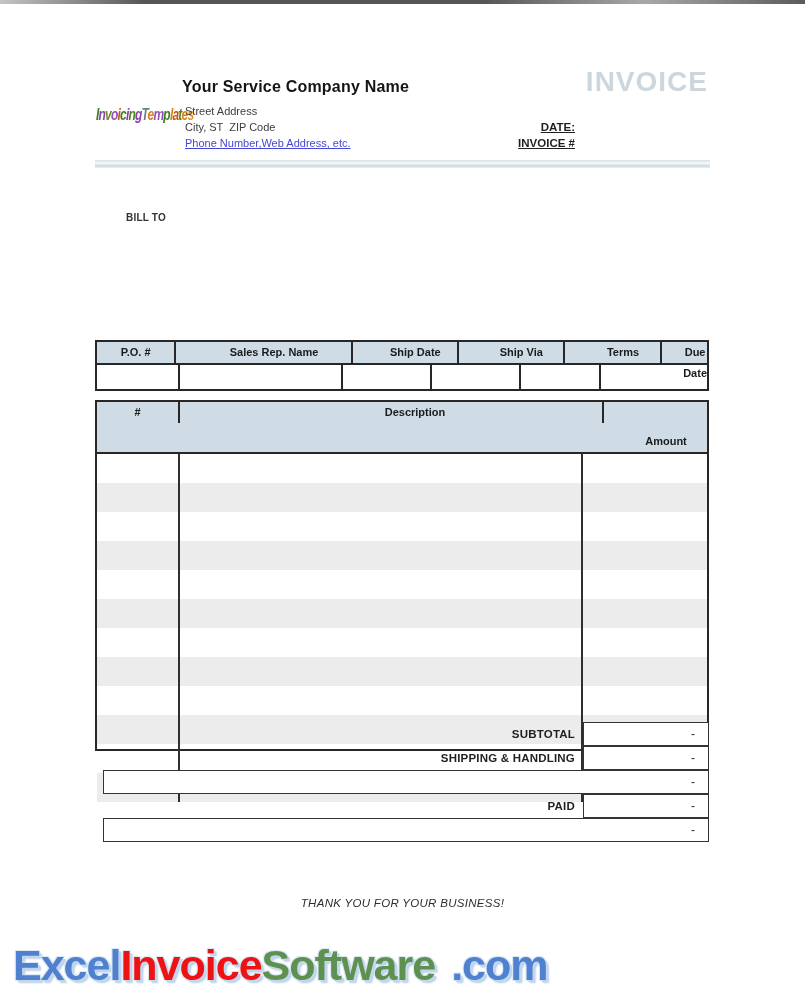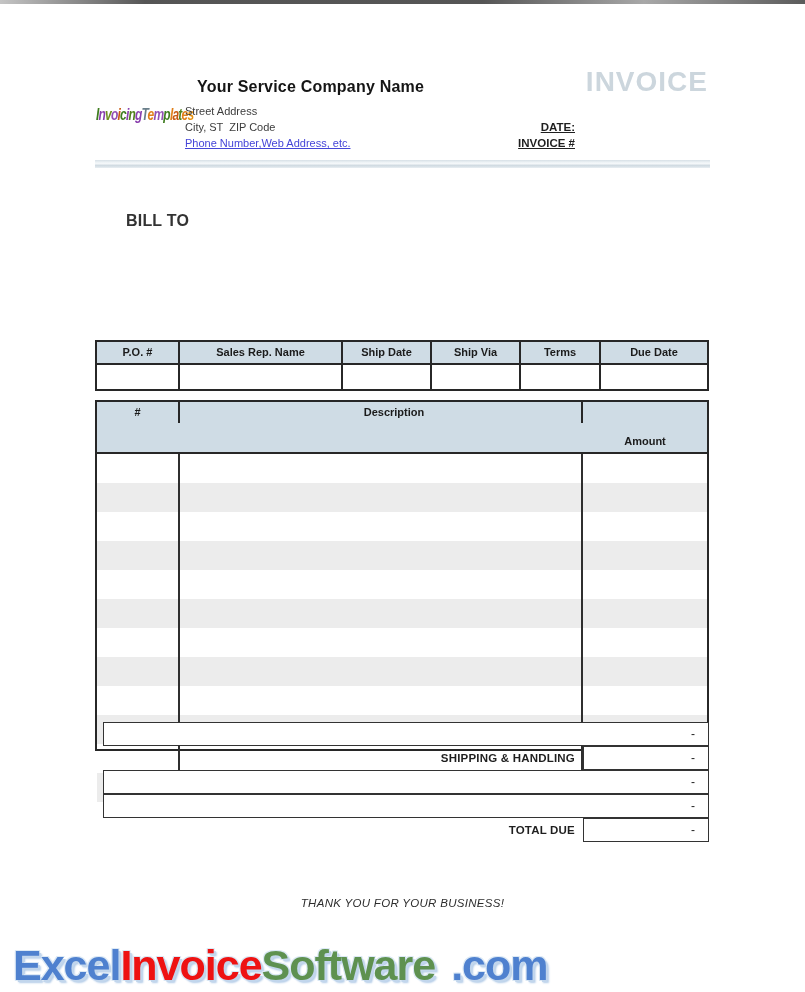--- a/index.html
+++ b/index.html
@@ -16,21 +16,21 @@
     background: linear-gradient(90deg, rgba(62,62,62,.30), rgba(62,62,62,.88) 18%, rgba(62,62,62,.88) 60%, rgba(62,62,62,.45) 80%, rgba(62,62,62,.85));
   }
 
   .invoice-watermark {
     position: absolute; left: 450px; top: 66px; width: 258px;
     text-align: right; font-size: 28px; font-weight: bold;
     color: #ccd6dd; letter-spacing: 1px;
   }
   .company-name {
     position: absolute; left: 182px; top: 78px;
-    font-size: 16px; font-weight: bold; color: #151515; letter-spacing: .2px; margin-left: 15px;
+    font-size: 16px; font-weight: bold; color: #151515; letter-spacing: .2px;
   }
   .company-logo {
     position: absolute; left: 96px; top: 105px;
     font-size: 12px; font-weight: bold; font-style: italic;
     letter-spacing: -0.8px; white-space: nowrap;
     transform: scaleY(1.35); transform-origin: left top;
   }
   .addr { position: absolute; left: 185px; font-size: 11px; color: #3c3c3c; white-space: pre; }
   .addr1 { top: 105px; }
   .addr2 { top: 121px; }
@@ -45,28 +45,28 @@
   .date-label { top: 121px; }
   .invoice-number-label { top: 137px; }
 
   .divider {
     position: absolute; left: 95px; top: 160px; width: 615px; height: 8px;
     background: linear-gradient(to bottom, #d7e0e6 0%, #eef3f6 30%, #f4f7f9 45%, #cfdae1 70%, #e9eef2 100%);
   }
 
   .bill-to {
     position: absolute; left: 126px; top: 212px;
-    font-size: 16px; font-weight: bold; color: #333333; letter-spacing: .2px;
+    font-size: 10px; font-weight: bold; color: #333333; letter-spacing: .2px;
   }
 
   .tbl { position: absolute; left: 95px; width: 614px; border: 2px solid #272727; background: #fff; }
   .info-table  { top: 340px; }
   .items-table { top: 400px; }
   .trow { display: flex; }
-  .header-row { background: #cfdce5; border-bottom: 2px solid #272727; }
+  .header-row { background: #cfdce5; border-bottom: 2px solid #272727; gap: 21px; }
   .header-row .cell {
     height: 21px; line-height: 21px; font-size: 11px; font-weight: bold;
     text-align: center; color: #1b1b1b; border-right: 2px solid #272727;
   }
   .value-row .cell { height: 24px; border-right: 2px solid #272727; }
   .trow .cell:last-child { border-right: none; }
   .c0 { width: 83px; } .c1 { width: 163px; } .c2 { width: 89px; }
   .c3 { width: 89px; } .c4 { width: 80px; }  .c5 { flex: 1; border-radius: 7px; }
   .d0 { width: 83px; } .d1 { width: 403px; padding-left: 27px; } .d2 { flex: 1; margin-top: 29px; }
 
@@ -201,42 +201,43 @@
         <div class="items-row">
           <div class="bcell d0"></div>
           <div class="bcell d1"></div>
           <div class="bcell d2"></div>
         </div>
       </div>
   </div>
 
   <div class="totals">
       <div class="t-row">
+        <div class="t-label">SUBTOTAL</div>
         <div class="t-box">
           <span class="t-val">-</span>
         </div>
       </div>
       <div class="t-row">
         <div class="t-label">SHIPPING &amp; HANDLING</div>
         <div class="t-box">
           <span class="t-val">-</span>
         </div>
       </div>
       <div class="t-row">
         <div class="t-box">
           <span class="t-val">-</span>
         </div>
       </div>
       <div class="t-row">
-        <div class="t-box">
-          <span class="t-val">-</span>
-        </div>
-      </div>
-      <div class="t-row">
-        <div class="t-label">TOTAL DUE</div>
+        <div class="t-label">PAID</div>
+        <div class="t-box">
+          <span class="t-val">-</span>
+        </div>
+      </div>
+      <div class="t-row">
         <div class="t-box">
           <span class="t-val">-</span>
         </div>
       </div>
     </div>
 
   <div class="thank-you">THANK YOU FOR YOUR BUSINESS!</div>
   <div class="site-watermark"><span style="color: rgb(79, 129, 207);">Excel</span><span style="color: rgb(238, 18, 18);">Invoice</span><span style="color: rgb(94, 145, 80);">Software</span><span style="color: rgb(79, 129, 207); margin-left: 16px;">.com</span></div>
 </div>
 

